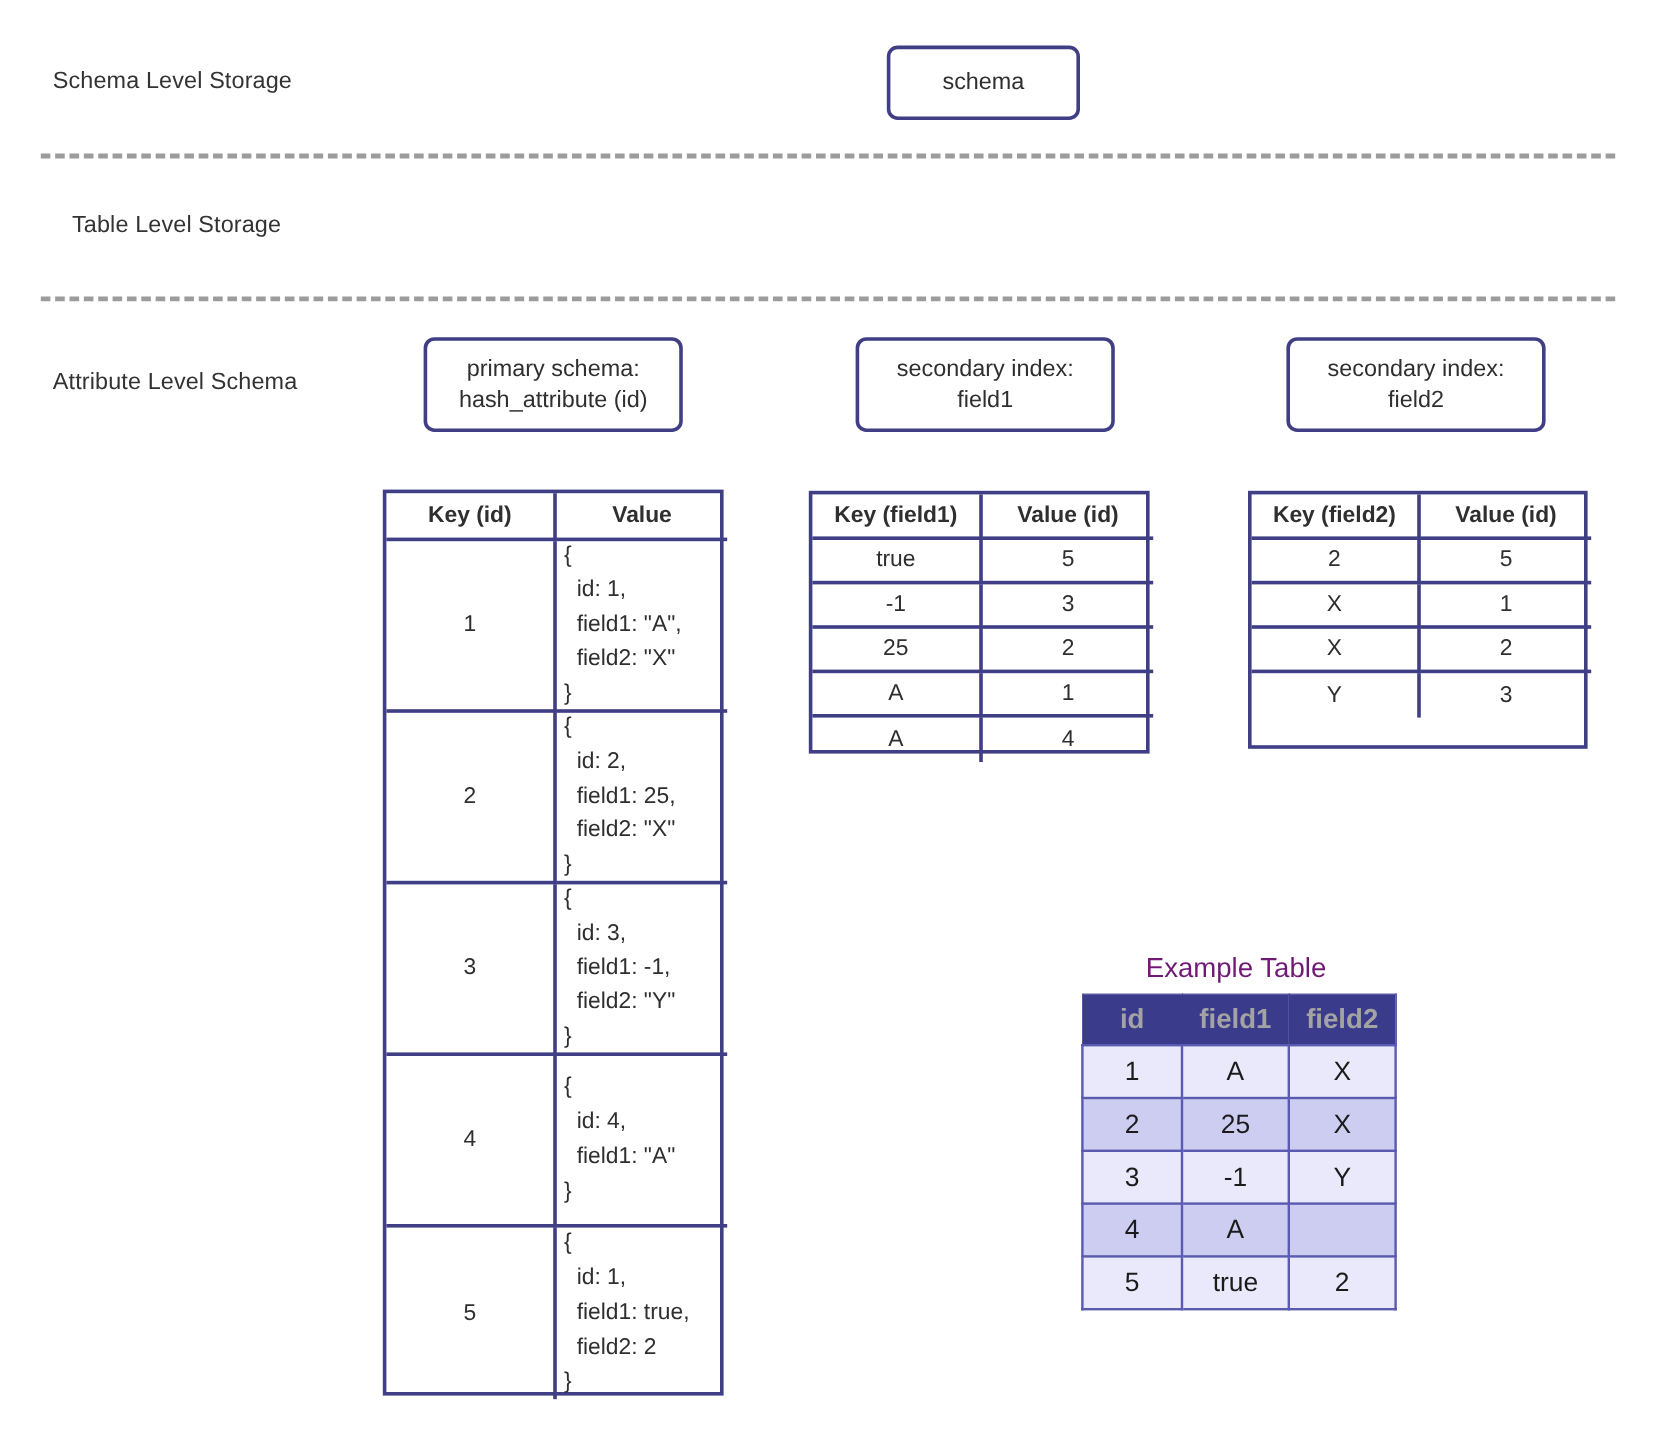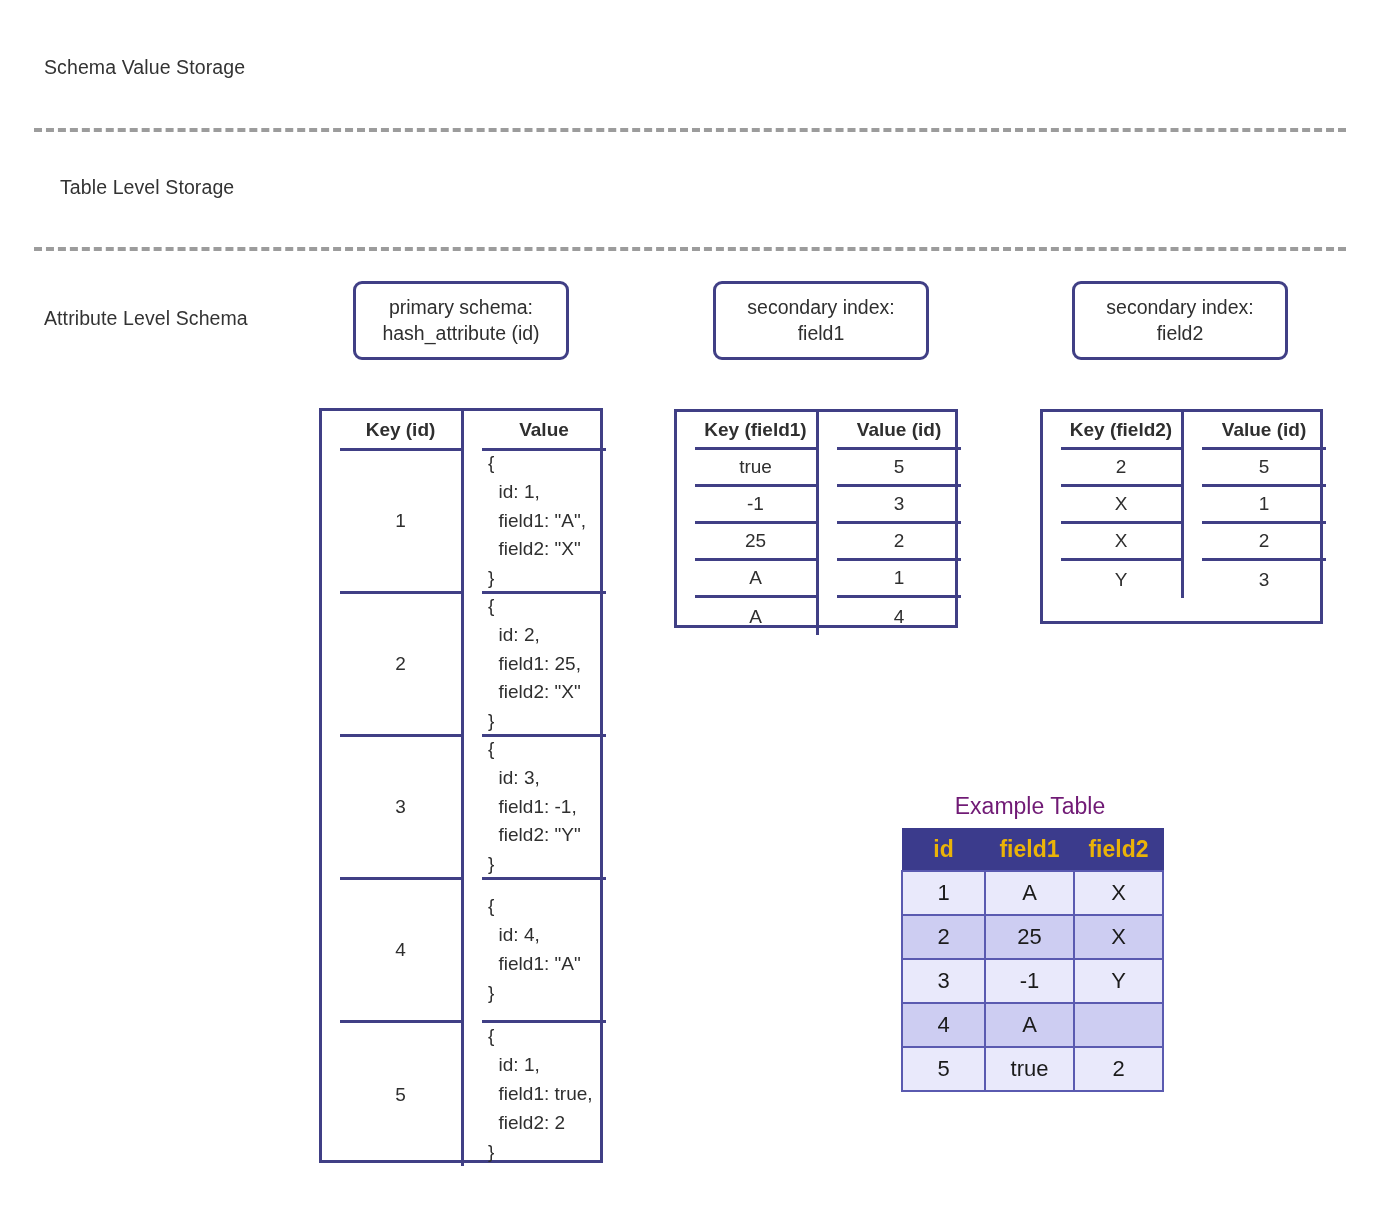--- a/index.html
+++ b/index.html
@@ -67,21 +67,20 @@
   .kv-cell {
     box-sizing: border-box;
     border-right: 3px solid #403f85;
     border-bottom: 3px solid #403f85;
     display: flex;
     align-items: center;
     justify-content: center;
     font-size: 19px;
     color: #2f2f2f;
     overflow: hidden;
-    margin-left: 18px;
   }
   .kv-cell.last-col { border-right: none; }
   .kv-cell.last-row { border-bottom: none; }
   .kv-head {
     font-weight: bold;
     font-size: 19px;
   }
 
   
   .json-cell {
@@ -107,21 +106,21 @@
     top: 0;
     left: 0;
   }
   .ex-table {
     position: absolute;
     border-collapse: collapse;
     table-layout: fixed;
   }
   .ex-table th {
     background: #3b3b8c;
-    color: #eab308;
+    color: #a3a3a3;
     font-size: 23px;
     font-weight: bold;
     height: 41px;
     padding: 0;
     text-align: center;
     border: 1px solid #3b3b8c;
   }
   .ex-table td {
     font-size: 22px;
     color: #1b1b1b;
@@ -131,27 +130,28 @@
     border: 2px solid #5a5ab0;
   }
   .ex-table tr.odd td { background: #e9e9fb; }
   .ex-table tr.even td { background: #cdcdf2; }
 </style>
 </head>
 <body>
 
 <div class="canvas">
 
-  <div class="row-label" style="left:44px; top:56px;">Schema Value Storage</div>
+  <div class="row-label" style="left:44px; top:56px;">Schema Level Storage</div>
   <div class="row-label" style="left:60px; top:176px;text-align:center;">Table Level Storage</div>
   <div class="row-label" style="left:44px; top:307px;">Attribute Level Schema</div>
 
   <div class="divider" style="top:128px;"></div>
   <div class="divider" style="top:247px;"></div>
 
+  <div class="node" style="left:739px; top:38px; width:161px; height:62px;">schema</div>
 
 
   <div class="node" style="left:353px; top:281px; width:216px; height:79px; white-space:pre-line;">primary schema:
 hash_attribute (id)</div>
 
   <div class="node" style="left:713px; top:281px; width:216px; height:79px; white-space:pre-line;">secondary index:
 field1</div>
 
   <div class="node" style="left:1072px; top:281px; width:216px; height:79px; white-space:pre-line;">secondary index:
 field2</div>

